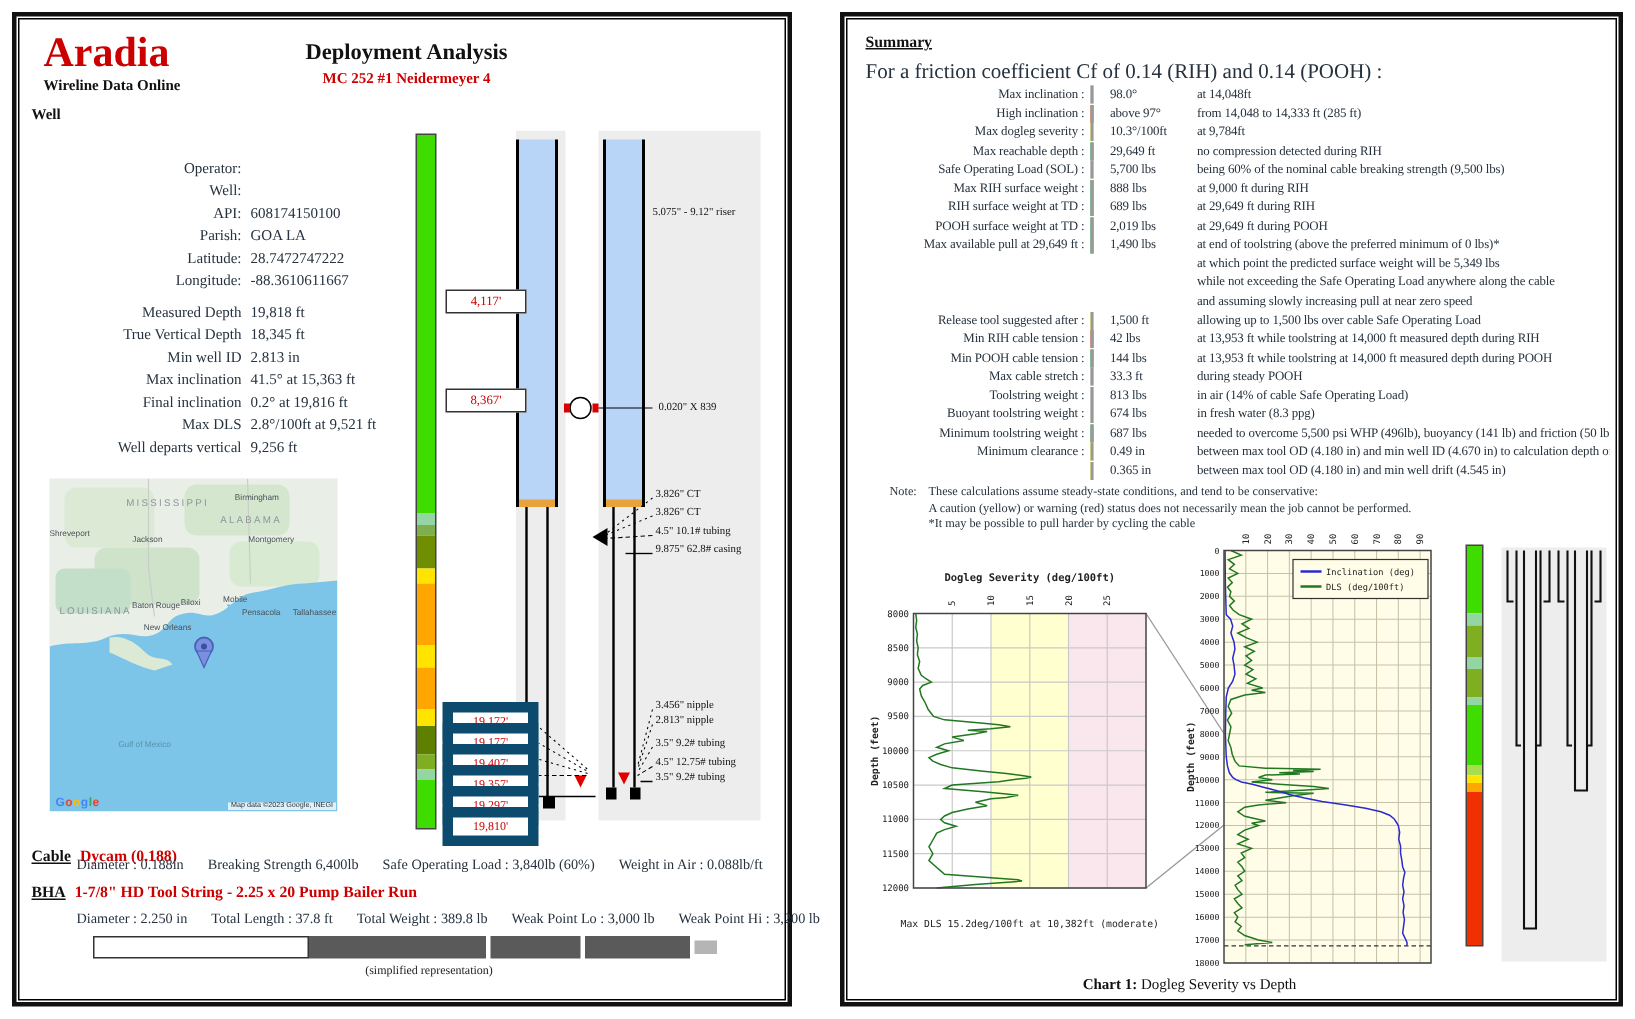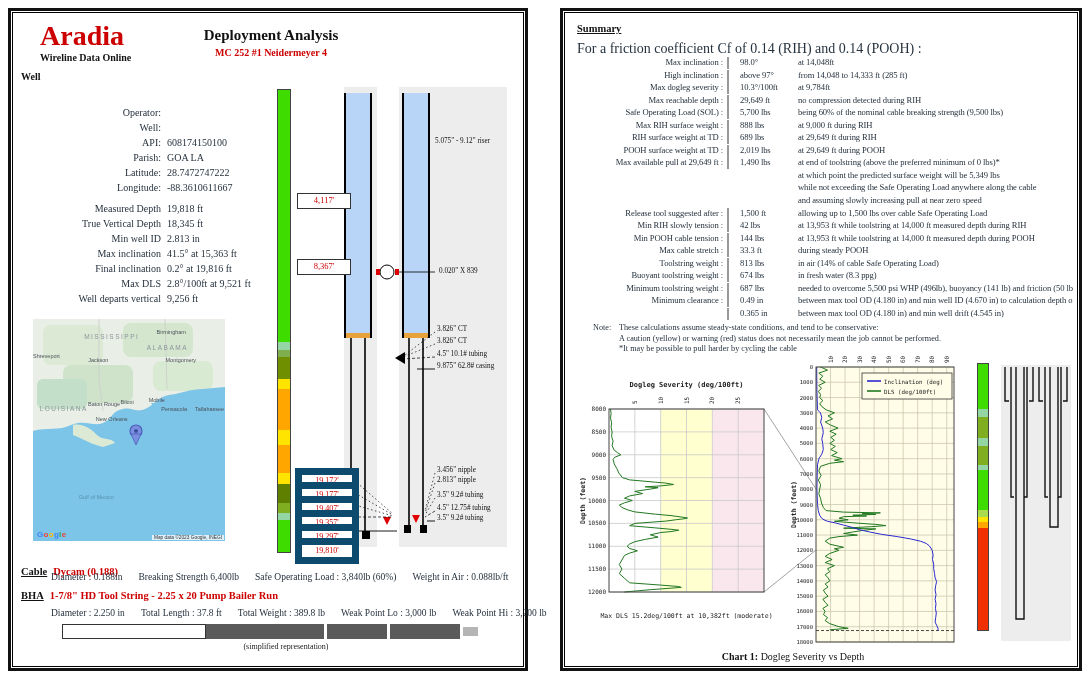--- a/index.html
+++ b/index.html
@@ -49,21 +49,21 @@
   .note-label{position:absolute;left:0;top:0;}
   .note-lines{padding-left:26px;}
   .chart-cap{font-size:10px;text-align:center;color:#111;}
   .chart-cap b{font-weight:bold;}
 </style>
 </head>
 <body>
 
 <div class="page" id="pageL" style="left:8px;width:514px;">
 
-  <div class="abs" style="left:18px;top:12px;margin-left:11px;">
+  <div class="abs" style="left:18px;top:12px;">
     <div class="logo-title">Aradia</div>
     <div class="logo-sub">Wireline Data Online</div>
   </div>
   <div class="abs" style="left:120px;top:16px;width:280px;">
     <div class="doc-title">Deployment Analysis</div>
     <div class="doc-sub">MC 252 #1 Neidermeyer 4</div>
   </div>
 
   <div class="abs sec-h" style="left:10px;top:60px;">Well</div>
   <div class="abs" id="wf-rows" style="left:0;top:96px;width:280px;">
@@ -325,21 +325,21 @@
         <span class="sval"></span>
         <span class="sdesc">and assuming slowly increasing pull at near zero speed</span>
       </div>
       <div class="srow">
         <span class="slabel">Release tool suggested after :</span>
         <span class="ssqw"><span class="ssq" style="background: rgb(255, 242, 0);"></span></span>
         <span class="sval">1,500 ft</span>
         <span class="sdesc">allowing up to 1,500 lbs over cable Safe Operating Load</span>
       </div>
       <div class="srow">
-        <span class="slabel">Min RIH slowly tension :</span>
+        <span class="slabel">Min RIH cable tension :</span>
         <span class="ssqw"><span class="ssq" style="background: rgb(253, 44, 0);"></span></span>
         <span class="sval">42 lbs</span>
         <span class="sdesc">at 13,953 ft while toolstring at 14,000 ft measured depth during RIH</span>
       </div>
       <div class="srow">
         <span class="slabel">Min POOH cable tension :</span>
         <span class="ssqw"><span class="ssq" style="background: rgb(0, 163, 50);"></span></span>
         <span class="sval">144 lbs</span>
         <span class="sdesc">at 13,953 ft while toolstring at 14,000 ft measured depth during POOH</span>
       </div>

